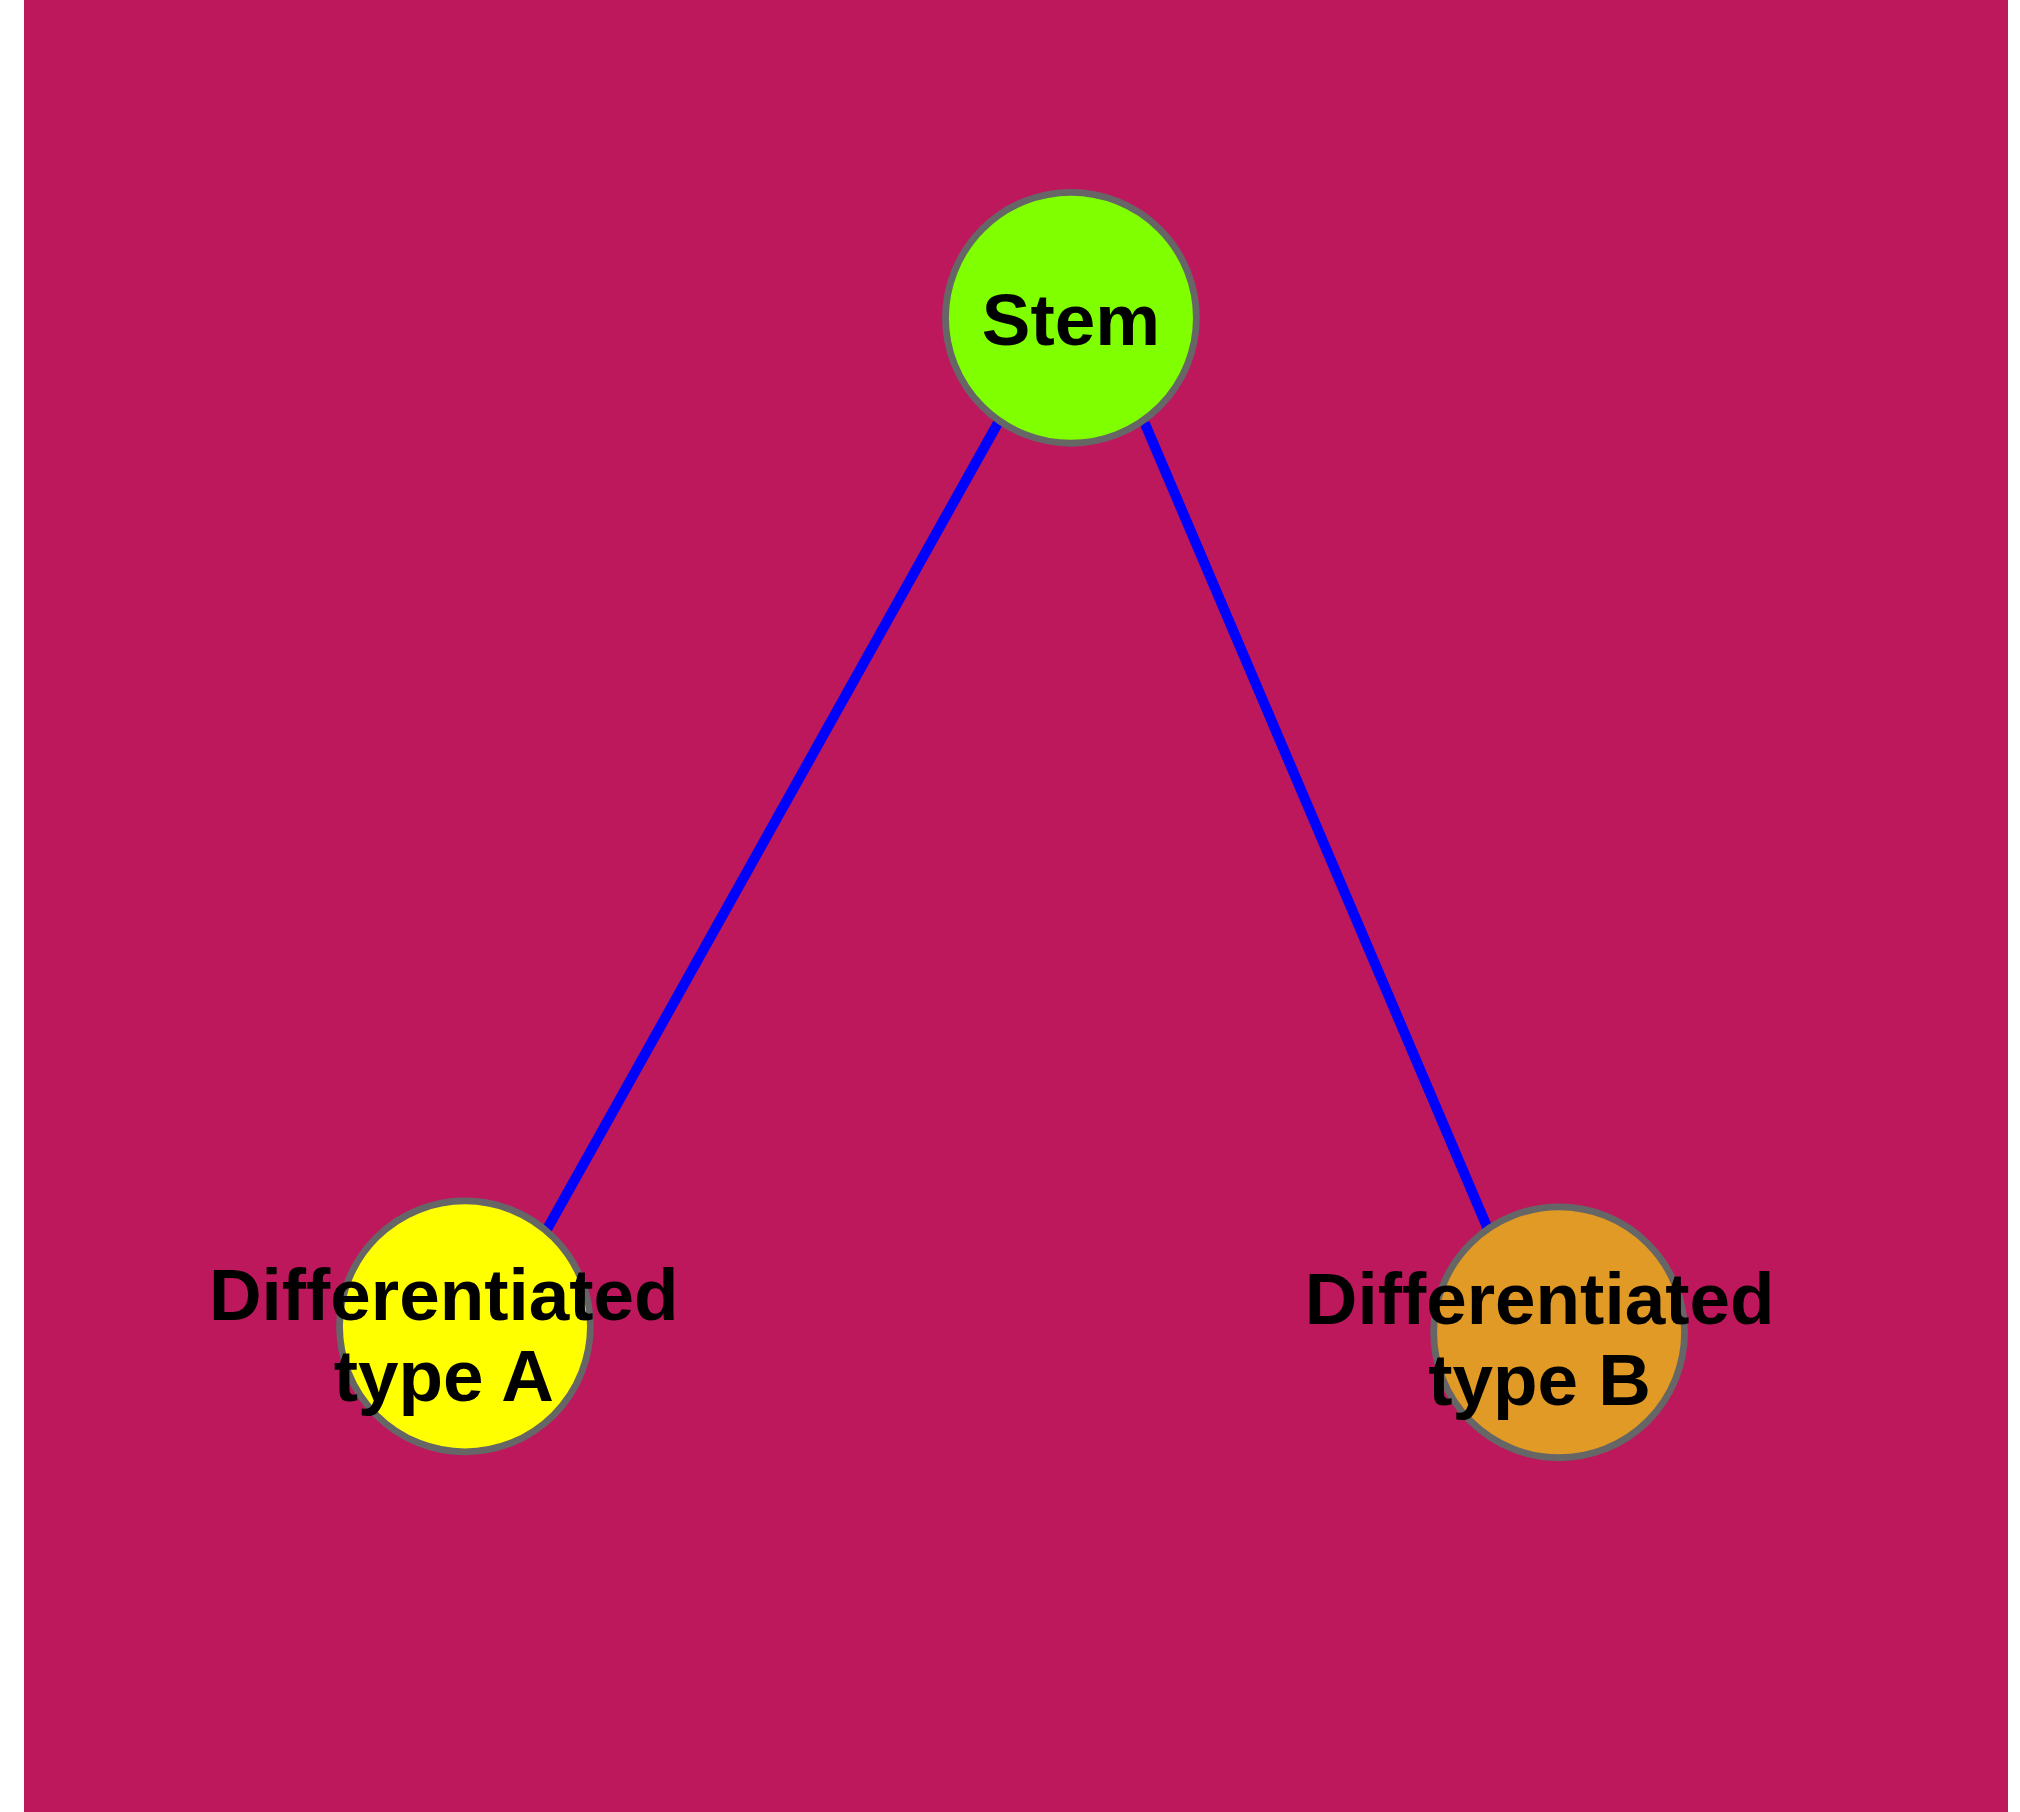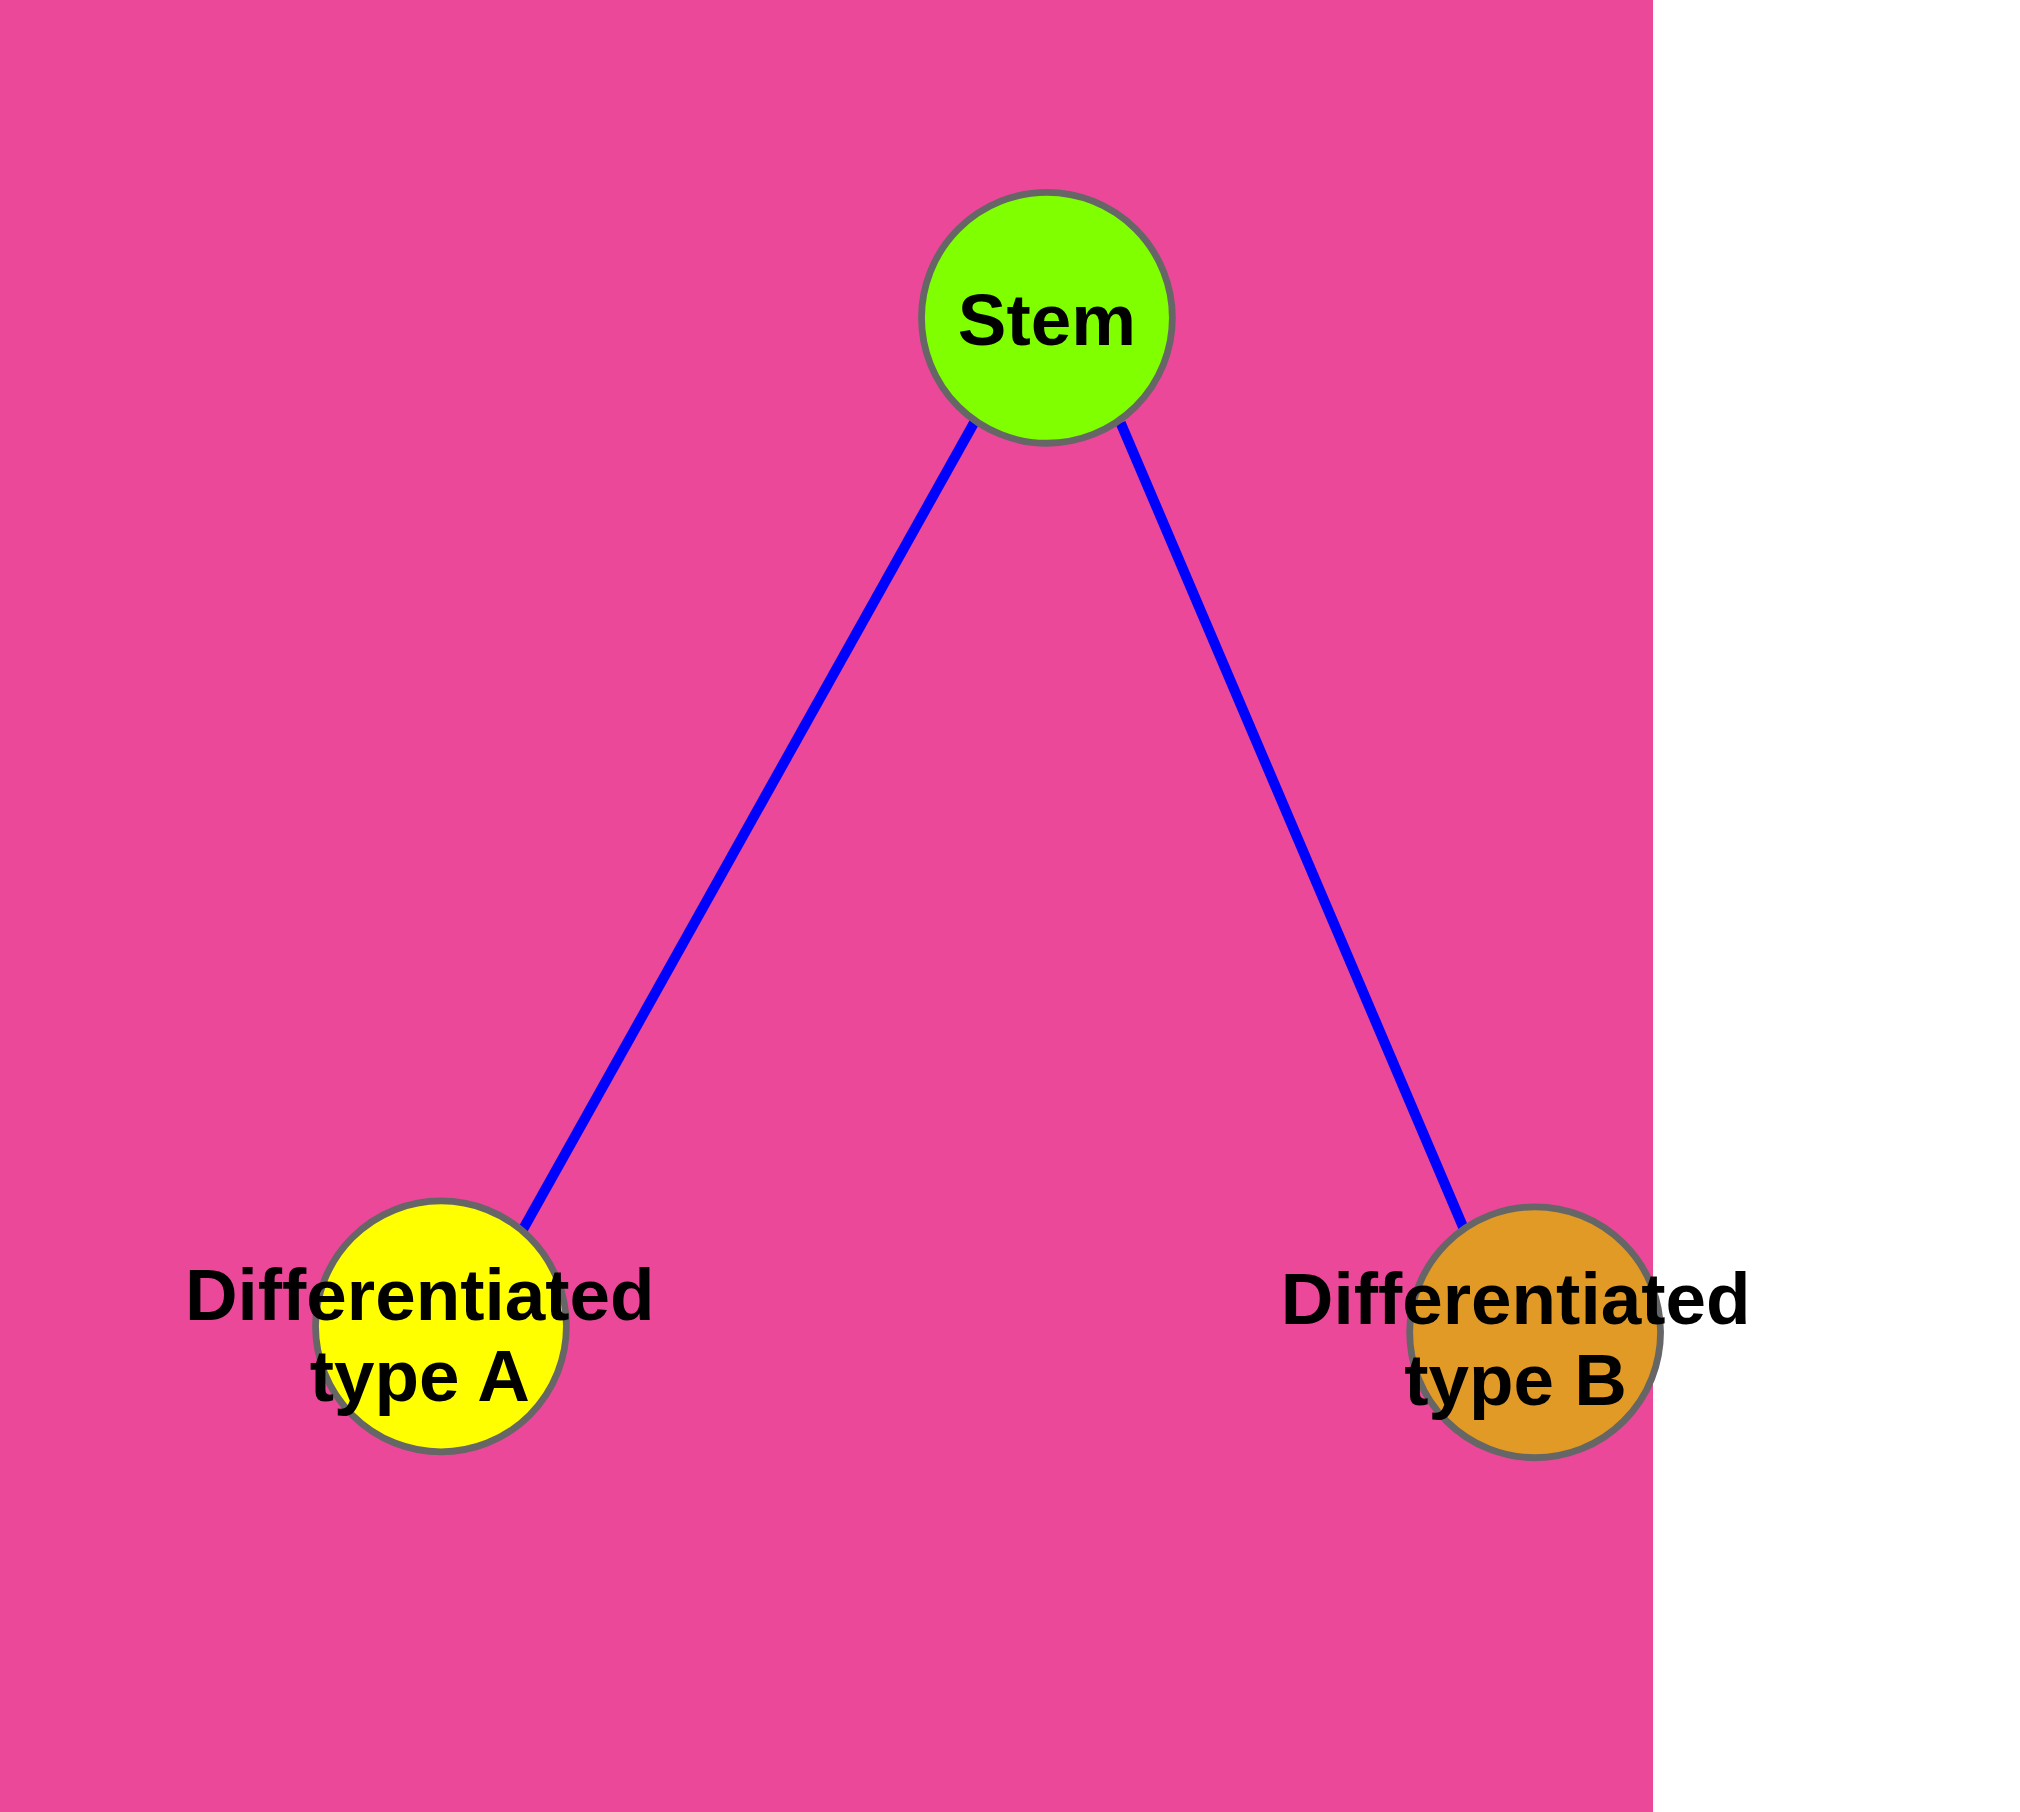--- a/index.html
+++ b/index.html
@@ -31,21 +31,21 @@
     font-family: "Liberation Sans", sans-serif;
     font-weight: bold;
     fill: #000000;
     text-anchor: middle;
     dominant-baseline: alphabetic;
   }
 </style>
 </head>
 <body style="width: 2021px; height: 1812px;">
 
-<div id="graph-canvas" style="width: 1653px; height: 1812px; background: #ec4899;">
+<div id="graph-canvas" style="width: 1984px; height: 1812px; background: #be185d; margin-left: 24px;">
   <svg id="graph-svg" viewBox="0 0 2384 2138" xmlns="http://www.w3.org/2000/svg" style="width: 2021px; height: 1812px;">
 
     <g>
       <line x1="1150" y1="497" x2="616" y2="1452" id="edge0" stroke="#0000ff" stroke-width="12" stroke-linecap="butt"></line>
       <line id="edge1" x1="1322" y1="499" x2="1727" y2="1450" stroke="#0000ff" stroke-width="12" stroke-linecap="butt"></line>
     </g>
 
     <g>
       <circle id="node0" cx="1235" cy="375" r="148" fill="#7fff00" stroke="#666666" stroke-width="8"></circle>
       <circle id="node1" cx="520" cy="1565" r="148" fill="#ffff00" stroke="#666666" stroke-width="8"></circle>

